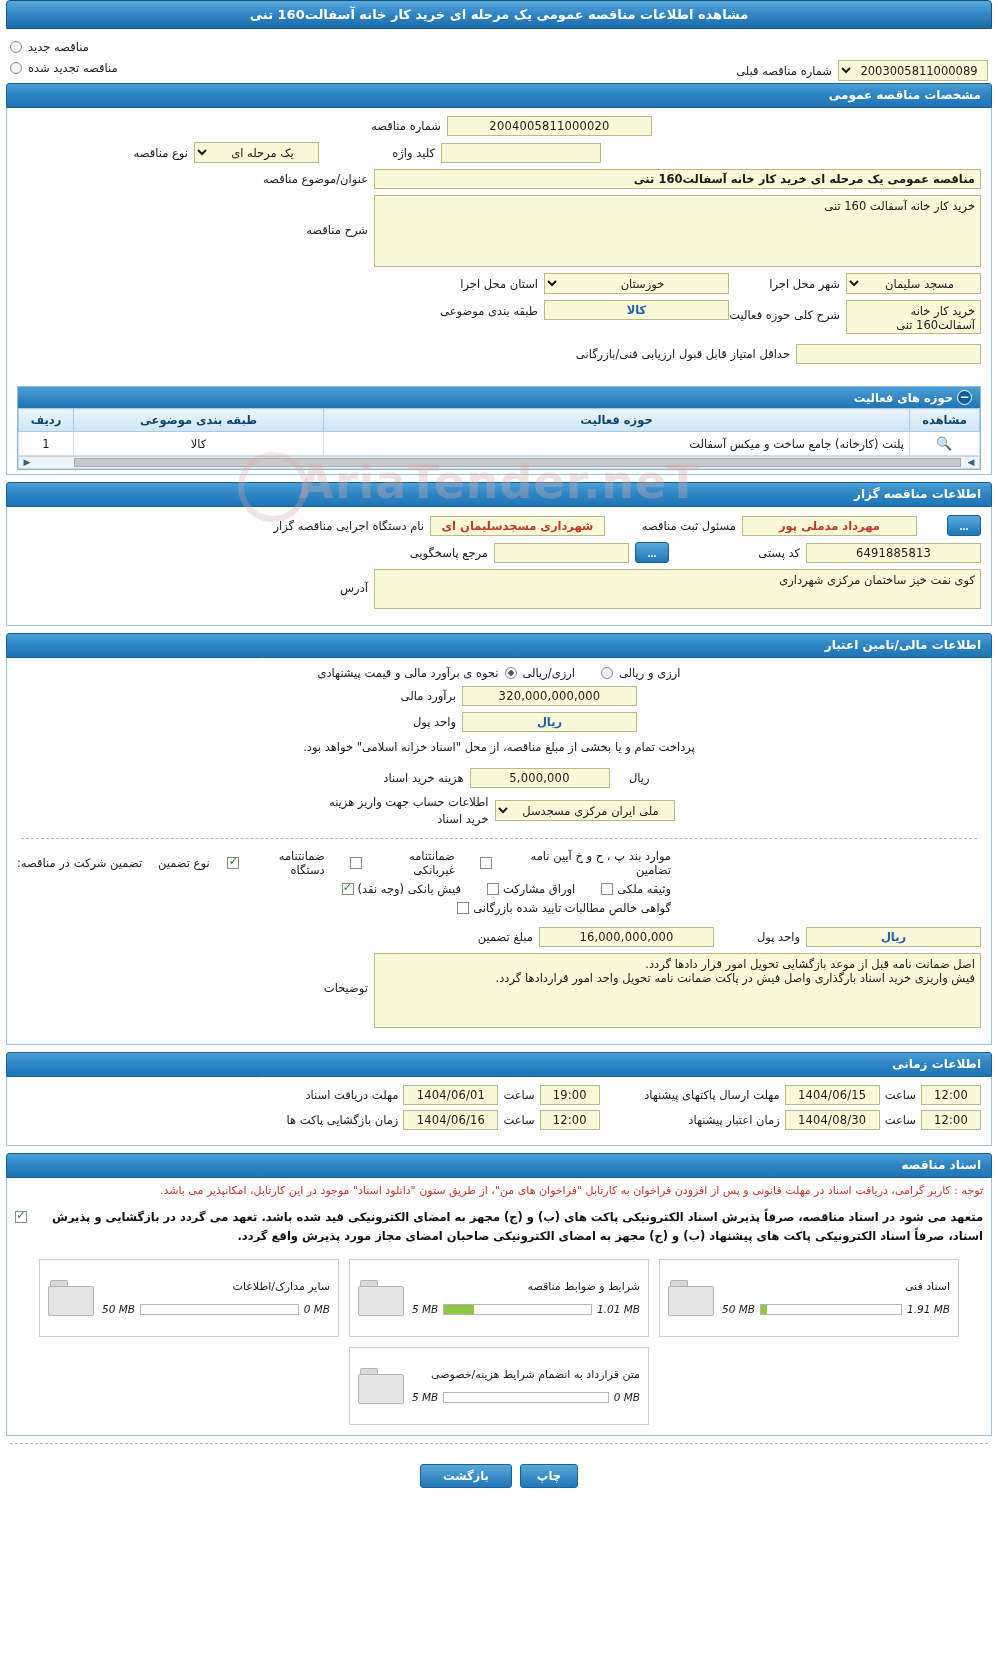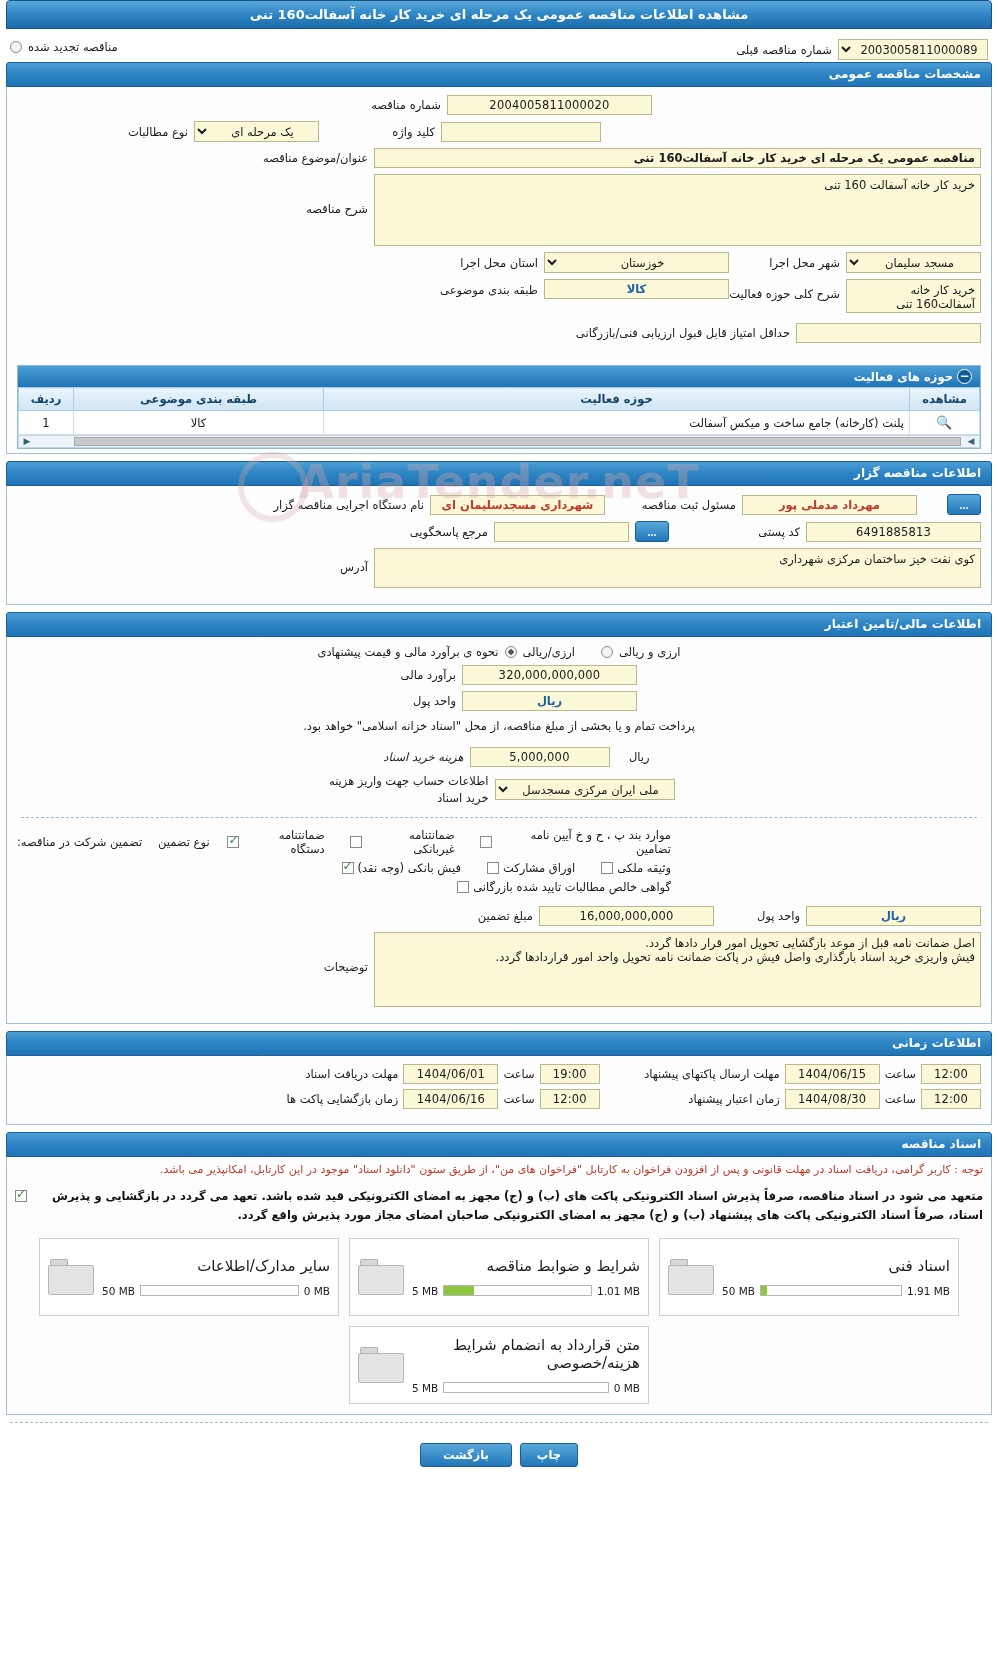--- a/index.html
+++ b/index.html
@@ -172,23 +172,23 @@
   .pledge p { margin:0; font-weight:bold; font-size:11.5px; line-height:1.7; text-align: right; color:#111; }
 
   
   .files { display: flex; flex-wrap: wrap; gap: 10px; justify-content:center; padding: 8px 0 10px 0; }
   .filecard {
     width: 300px; height: 78px; border: 1px solid #cfcfcf; background: #fff;
     display: flex; align-items: center; padding: 6px 8px; gap: 8px;
     flex-direction: row-reverse;
   }
   .filecard .meta { flex: 1; text-align: right; }
-  .filecard .fname { font-size: 15px; margin-bottom: 10px; }
+  .filecard .fname { font-size: 11px; margin-bottom: 10px; }
   .bar-line { display:flex; align-items:center; gap:5px; flex-direction: row-reverse; }
-  .bar-cap { font-size: 10.5px; direction: ltr; }
+  .bar-cap { font-size: 10.5px; direction: ltr; font-style: italic; }
   .bar {
     flex: 1; height: 11px; background: #ffffff; border: 1px solid #b6b6b6; position: relative;
   }
   .bar i { position:absolute; left:0; top:0; bottom:0; background:#8dc63f; display:block; }
   .folder { width: 46px; height: 36px; position: relative; }
   .folder .tab { position:absolute; left:2px; top:0; width:18px; height:7px; background:#d8d8d8; border:1px solid #b5b5b5; border-bottom:none; border-radius:2px 2px 0 0;}
   .folder .body { position:absolute; left:0; top:6px; width:46px; height:30px; background:#e4e4e4; border:1px solid #b5b5b5; border-radius:2px;}
 
   
   .btnbar { display:flex; justify-content:center; gap: 8px; padding: 14px 0 18px 0; }
@@ -216,20 +216,24 @@
 <div class="page">
 
   <div class="wm-logo"></div>
   <div class="watermark">AriaTender.neT</div>
 
   <div class="sec-wrap">
     <div class="maintitle">مشاهده اطلاعات مناقصه عمومی یک مرحله ای خرید کار خانه آسفالت160 تنی</div>
   </div>
 
   <div style="padding:0 10px 2px 10px;">
+    <div class="toprow" style="justify-content:flex-end;">
+      <span class="lbl">مناقصه جدید</span>
+      <span class="radio"></span>
+    </div>
     <div class="toprow" style="justify-content:flex-end; margin-top:3px;">
       <span class="lbl">مناقصه تجدید شده</span>
       <span class="radio"></span>
     </div>
     <div class="toprow" style="justify-content:flex-start; margin-top:-19px; padding-right:0;">
       <select class="fld" style="width:150px;">
         <option>2003005811000089</option>
       </select>
       <span class="lbl">شماره مناقصه قبلی</span>
     </div>
@@ -245,21 +249,21 @@
           <span class="lbl w90">شماره مناقصه</span>
         </div>
 
         <div class="row">
           <span style="flex:1"></span>
           <input class="fld" style="width: 160px;" value="">
           <span class="lbl" style="width:110px;">کلید واژه</span>
           <select class="fld" style="width:125px;">
             <option>یک مرحله ای</option>
           </select>
-          <span class="lbl w90">نوع مطالبات</span>
+          <span class="lbl w90">نوع مناقصه</span>
           <span style="width:70px"></span>
         </div>
 
         <div class="row" style="justify-content:flex-start;">
           <input class="fld rightal bold" style="width: 607px;" value="مناقصه عمومی یک مرحله ای خرید کار خانه آسفالت160 تنی">
           <span class="lbl w120">عنوان/موضوع مناقصه</span>
         </div>
 
         <div class="row" style="justify-content:flex-start; align-items:flex-start;">
           <textarea class="fld" style="width: 607px; height: 72px;">خرید کار خانه آسفالت 160 تنی</textarea>
@@ -380,21 +384,21 @@
           <span class="lbl w90">واحد پول</span>
         </div>
 
         <div class="row" style="justify-content:center;">
           <span class="lbl" style="white-space:normal; max-width:560px; text-align:center; line-height:1.7;">پرداخت تمام و یا بخشی از مبلغ مناقصه، از محل "اسناد خزانه اسلامی" خواهد بود.</span>
         </div>
 
         <div class="row" style="justify-content:center; margin-top:10px;">
           <span class="lbl" style="width:34px;">ریال</span>
           <input class="fld num" style="width: 140px;" value="5,000,000">
-          <span class="lbl" style="width:115px;font-style:italic;">هزینه خرید اسناد</span>
+          <span class="lbl" style="width:115px;">هزینه خرید اسناد</span>
         </div>
 
         <div class="row" style="justify-content:center;">
           <select class="fld" style="width:180px;">
             <option>ملی ایران مرکزی مسجدسل</option>
           </select>
           <span class="lbl" style="width:165px; white-space:normal; line-height:1.5;">اطلاعات حساب جهت واریز هزینه خرید اسناد</span>
         </div>
 
         <div class="divider"></div>

